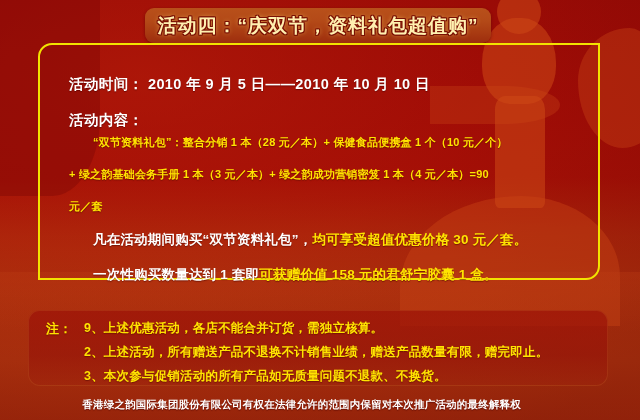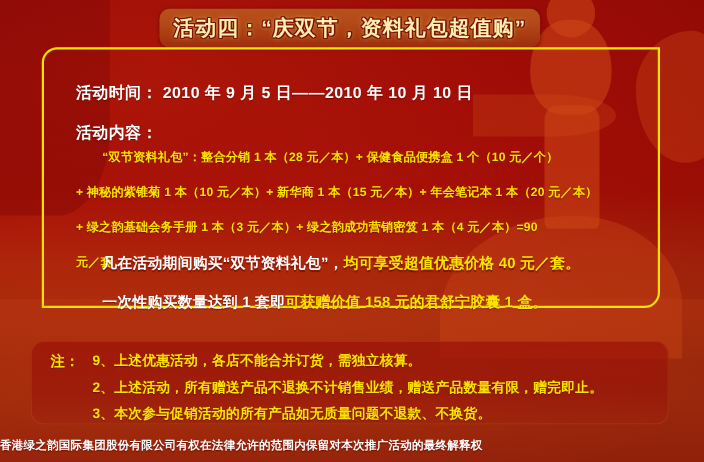--- a/index.html
+++ b/index.html
@@ -203,21 +203,21 @@
     margin-bottom: 7px;
     text-shadow: 0 1px 1px rgba(90,10,0,0.6);
   }
   .note-item:last-child { margin-bottom: 12px; }
 
   
   .footer {
     position: absolute;
     left: 0; top: 398px;
     width: 521px;
-    text-align: left;
+    text-align: right;
     color: #ffffff;
     font-size: 10.5px;
     font-weight: bold;
     letter-spacing: 0.2px;
     text-shadow: 0 1px 1px rgba(80,0,0,0.7);
   }
 </style>
 </head>
 <body>
 
@@ -243,28 +243,27 @@
 
   <div class="content">
 
     <div class="block-time">
       <div class="line l-white">活动时间： 2010 年 9 月 5 日——2010 年 10 月 10 日</div>
       <div class="line l-white">活动内容：</div>
     </div>
 
     <div class="block-pkg">
       <div class="line l-yellow indent">“双节资料礼包”：整合分销 1 本（28 元／本）+ 保健食品便携盒 1 个（10 元／个）</div>
-      <div class="line l-yellow">+ 神秘的紫锥菊 1 本（10 元／本）+ 新华商 1 本（15 元／本）+ 年会笔记本 1 本（20 元／本）</div>
       <div class="line l-yellow">+ 绿之韵基础会务手册 1 本（3 元／本）+ 绿之韵成功营销密笈 1 本（4 元／本）=90</div>
       <div class="line l-yellow">元／套</div>
     </div>
 
     <div class="block-promo">
       <div class="line l-mixed">
-        <span class="seg-w">凡在活动期间购买“双节资料礼包”，</span><span class="seg-y">均可享受超值优惠价格 40 元／套。</span>
+        <span class="seg-w">凡在活动期间购买“双节资料礼包”，</span><span class="seg-y">均可享受超值优惠价格 30 元／套。</span>
       </div>
       <div class="line l-mixed">
         <span class="seg-w">一次性购买数量达到 1 套即</span><span class="seg-y">可获赠价值 158 元的君舒宁胶囊 1 盒。</span>
       </div>
     </div>
 
   </div>
 
   <div class="notes-box">
     <div class="notes-inner">

